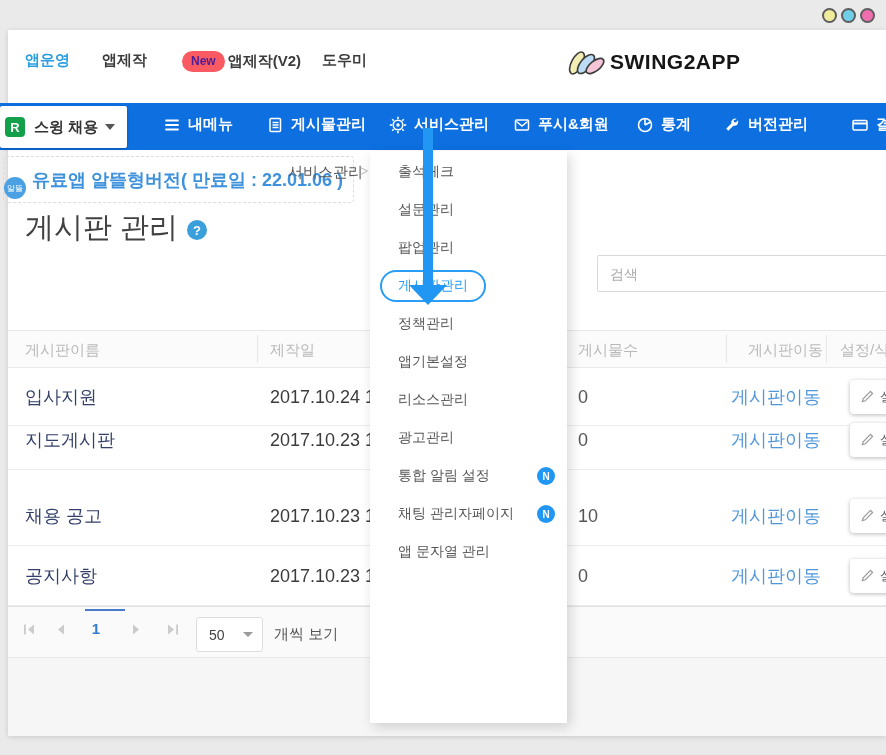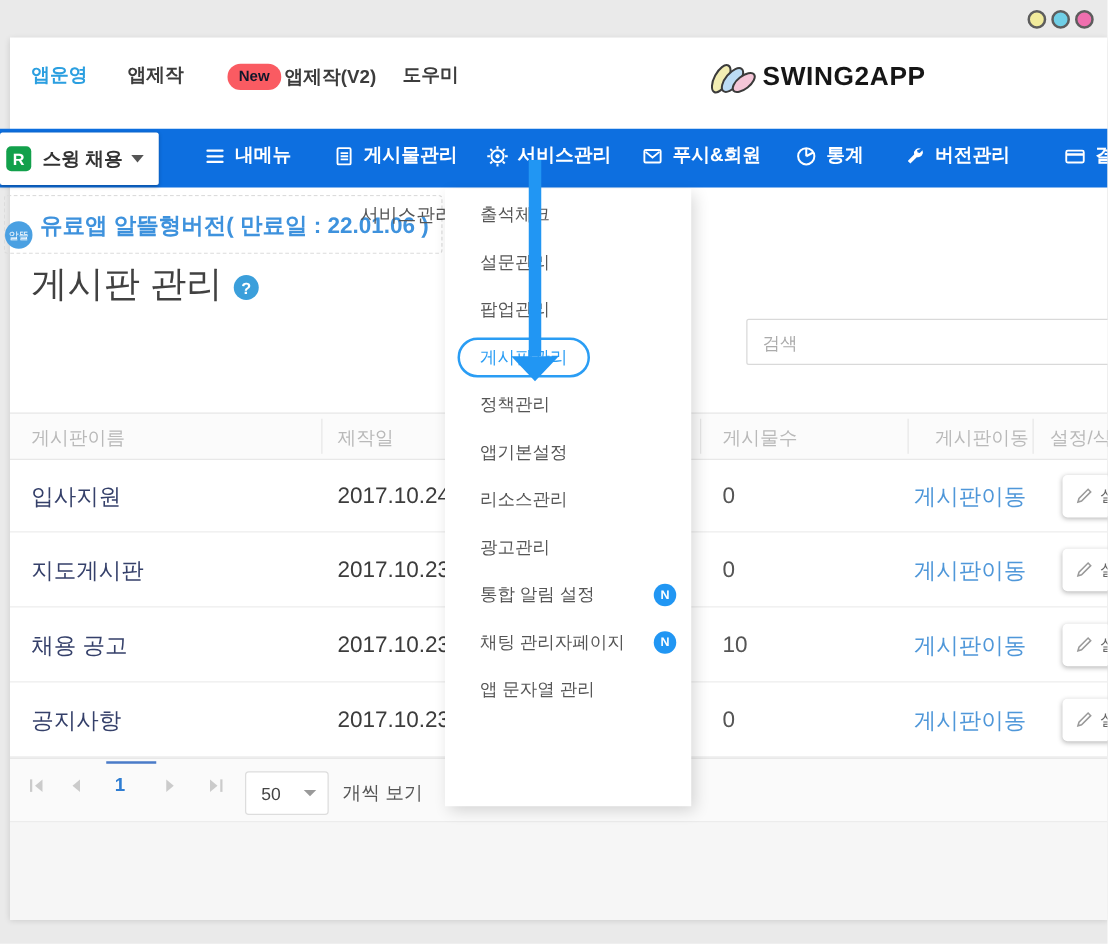--- a/index.html
+++ b/index.html
@@ -14,21 +14,21 @@
   .dot{width:11px;height:11px;border-radius:50%;border:2px solid #5d5d5d;}
   .dot-y{background:#f1eb9c;} .dot-c{background:#70cfe6;} .dot-p{background:#ef6fae;}
 
   
   .card{position:absolute;left:8px;top:30px;width:878px;height:706px;background:#fff;
         box-shadow:0 1px 5px rgba(0,0,0,.14);z-index:1;}
 
   
   .top-link{position:absolute;top:21px;font-size:15px;font-weight:700;color:#3c3c3c;cursor:pointer;}
   .top-link.active{color:#2b9fe0;}
-  .new-badge{display:inline-block;background:#fa5b62;color:#0f172a;font-size:12px;font-weight:700;
+  .new-badge{display:inline-block;background:#fa5b62;color:#4c1d95;font-size:12px;font-weight:700;
              padding:3px 9px 4px;border-radius:11px;margin-right:3px;vertical-align:1px;}
   .logo{position:absolute;left:556px;top:15px;display:flex;align-items:center;gap:4px;cursor:pointer;}
   .logo-text{font-size:21px;font-weight:800;color:#161616;letter-spacing:.5px;}
 
   
   .appbar{position:absolute;left:0;top:103px;width:886px;height:47px;background:#0d6fe0;z-index:10;}
   .app-select{position:absolute;left:0;top:106px;width:127px;height:42px;background:#fff;border-radius:2px;
               box-shadow:0 1px 3px rgba(0,0,0,.25);z-index:12;display:flex;align-items:center;cursor:pointer;}
   .r-tile{width:20px;height:20px;margin-left:5px;border-radius:4px;background:#12a04b;color:#fff;
           font-size:13px;font-weight:700;display:flex;align-items:center;justify-content:center;}
@@ -86,21 +86,21 @@
   .size-select{position:absolute;left:188px;top:10px;width:67px;height:35px;box-sizing:border-box;
                background:#fff;border:1px solid #ddd;border-radius:3px;display:flex;align-items:center;cursor:pointer;}
   .size-val{margin-left:12px;font-size:14px;color:#444;}
   .size-caret{width:0;height:0;border-left:5px solid transparent;border-right:5px solid transparent;
               border-top:5px solid #9a9a9a;margin-left:auto;margin-right:9px;}
   .size-suffix{position:absolute;left:266px;top:18px;font-size:15px;color:#555;}
 
   .footer-area{position:absolute;left:0;top:628px;width:878px;height:78px;background:#f6f6f6;}
 
   
-  .menu{position:absolute;left:356px;top:151px;width:197px;height:494px;background:#fff;z-index:30;
+  .menu{position:absolute;left:370px;top:151px;width:197px;height:572px;background:#fff;z-index:30;
         box-shadow:3px 4px 12px rgba(0,0,0,.16);}
   .menu ul{list-style:none;margin:2px 0 0;padding:0;}
   .menu li{position:relative;height:38px;display:flex;align-items:center;font-size:14px;color:#565656;cursor:pointer;}
   .menu li .lbl{margin-left:28px;}
   .menu li.active .lbl{margin-left:10px;border:2px solid #2a9df4;border-radius:17px;color:#2a9df4;
                        padding:5px 16px;}
   .n-badge{position:absolute;right:12px;width:18px;height:18px;border-radius:50%;background:#2196f3;
            color:#fff;font-size:10px;font-weight:700;display:flex;align-items:center;justify-content:center;}
 
   
@@ -171,21 +171,21 @@
     <span class="cell c-date">2017.10.24 17:26</span>
     <span class="cell c-count">0</span>
     <span class="cell c-move">게시판이동</span>
     <button class="action-btn">
       <svg width="15" height="15" viewBox="0 0 16 16">
           <path d="M2.5 13.5l.9-3.1 7.8-7.8 2.2 2.2-7.8 7.8-3.1.9z" fill="none" stroke="#9a9a9a" stroke-width="1.3"></path>
         </svg>
       <span>설정</span>
     </button>
   </div>
-  <div class="trow" style="top:396px;height:60px;padding-left:40px;">
+  <div class="trow" style="top:380px;height:60px;padding-left:40px;">
     <span class="cell c-name">지도게시판</span>
     <span class="cell c-date">2017.10.23 10:56</span>
     <span class="cell c-count">0</span>
     <span class="cell c-move">게시판이동</span>
     <button class="action-btn">
       <svg width="15" height="15" viewBox="0 0 16 16">
           <path d="M2.5 13.5l.9-3.1 7.8-7.8 2.2 2.2-7.8 7.8-3.1.9z" fill="none" stroke="#9a9a9a" stroke-width="1.3"></path>
         </svg>
       <span>설정</span>
     </button>

